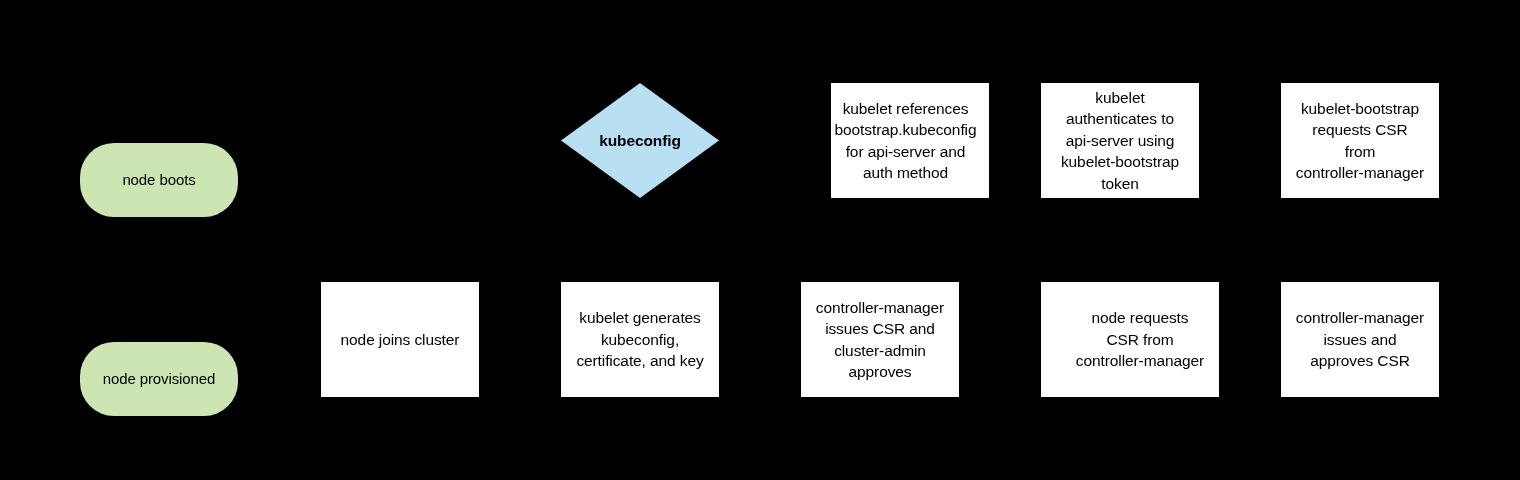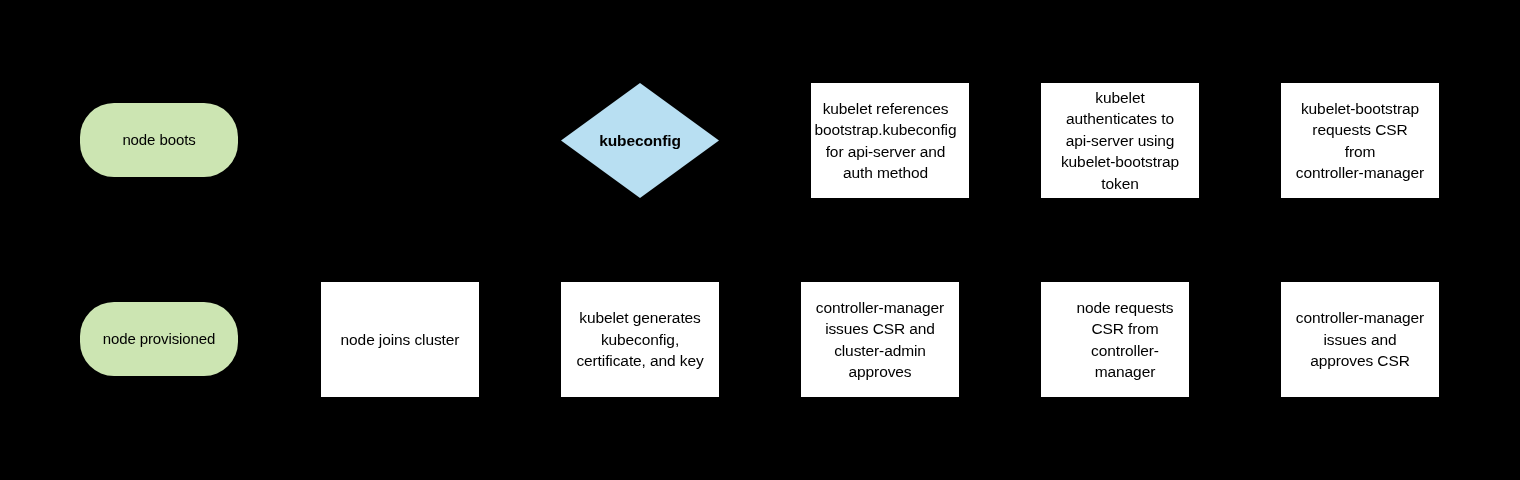--- a/index.html
+++ b/index.html
@@ -33,20 +33,21 @@
     font-size: 15.5px;
     line-height: 21.5px;
     color: #000000;
     letter-spacing: -0.1px;
     white-space: pre-line;
   }
   
   .terminator {
     background: #cce5b2;
     border-radius: 34px;
+    margin-top: 40px;
   }
   .terminator .label {
     font-size: 15px;
   }
   
   .process {
     background: #ffffff;
   }
   
   .decision {
@@ -80,21 +81,21 @@
   <div class="node terminator" style="left:80px; top:103px; width:158px; height:74px;">
     <span class="label">node boots</span>
   </div>
 
 
   <div class="node decision" style="left:561px; top:83px; width:158px; height:115px;font-weight:bold;">
     <span class="diamond-shape"></span>
     <span class="label">kubeconfig</span>
   </div>
 
-  <div class="node process overflow" style="left:811px; top:83px; width:158px; height:115px;">
+  <div class="node process overflow" style="left:831px; top:83px; width:158px; height:115px;">
     <span class="label">kubelet references
 bootstrap.kubeconfig
 for api-server and
 auth method</span>
   </div>
 
   <div class="node process" style="left:1041px; top:83px; width:158px; height:115px;justify-content:center;">
     <span class="label">kubelet
 authenticates to
 api-server using
@@ -123,21 +124,21 @@
     <span class="label">node joins cluster</span>
   </div>
 
   <div class="node process" style="left:801px; top:282px; width:158px; height:115px;">
     <span class="label">controller-manager
 issues CSR and
 cluster-admin
 approves</span>
   </div>
 
-  <div class="node process" style="left:1041px; top:282px; width:148px; height:115px;padding-left:20px;">
+  <div class="node process" style="left:1041px; top:282px; width:178px; height:115px;padding-left:20px;">
     <span class="label">node requests
 CSR from
 controller-manager</span>
   </div>
 
   <div class="node process" style="left:1281px; top:282px; width:158px; height:115px;">
     <span class="label">controller-manager
 issues and
 approves CSR</span>
   </div>

